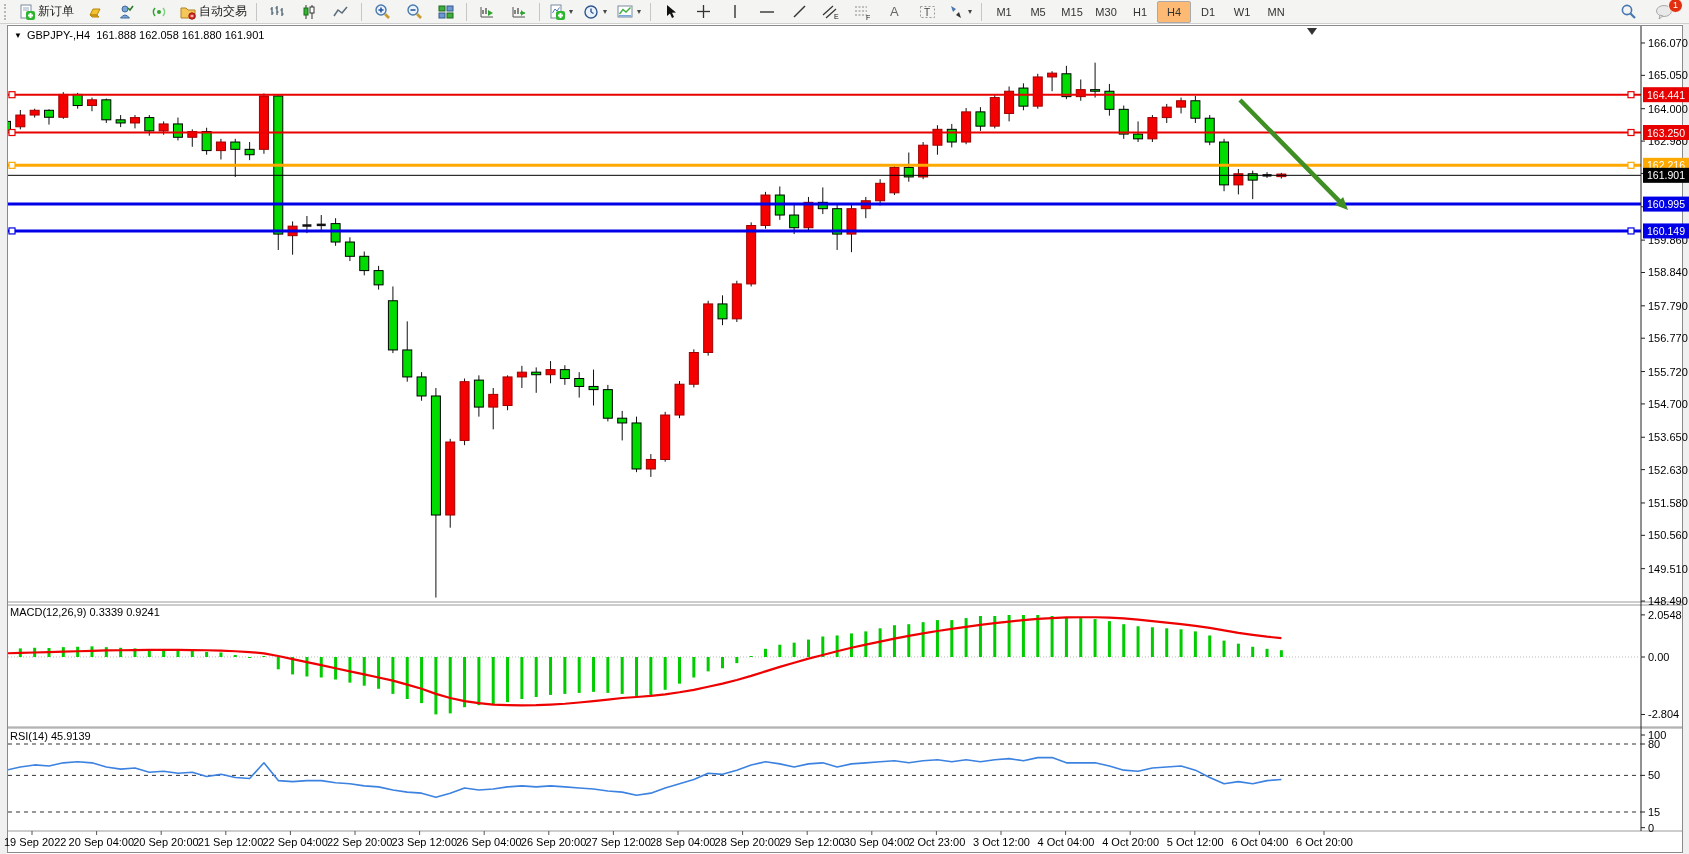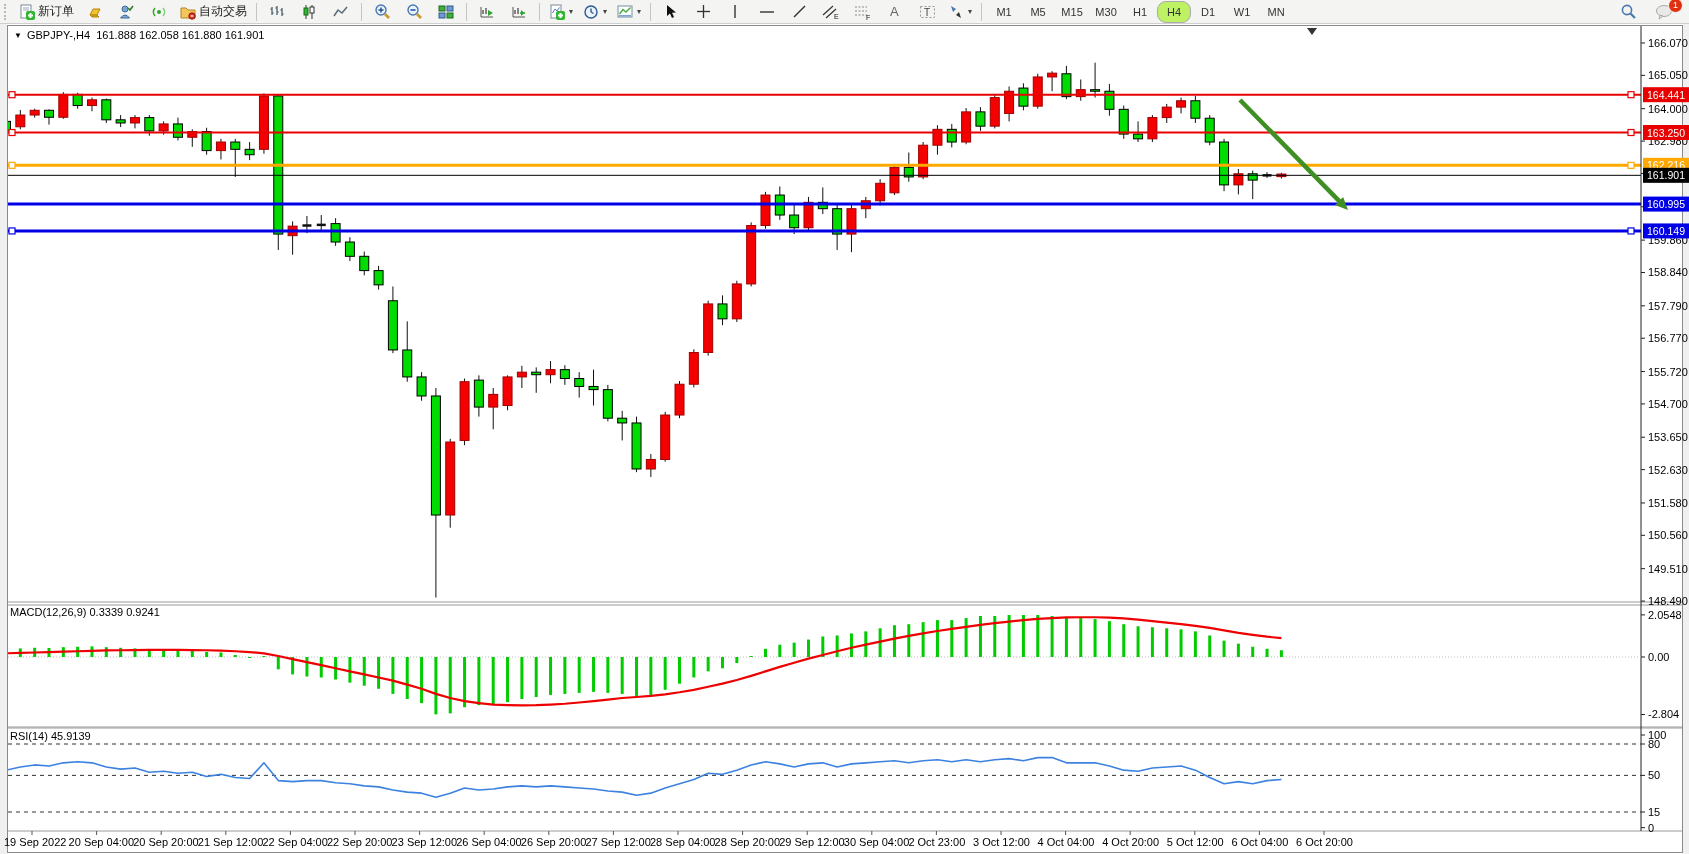--- a/index.html
+++ b/index.html
@@ -4,21 +4,21 @@
 <style>
   html,body{margin:0;padding:0;background:#f0f0f0;width:1689px;height:854px;overflow:hidden;
     font-family:"Liberation Sans",sans-serif;-webkit-font-smoothing:none;}
   
   #toolbar{position:absolute;left:0;top:0;width:1689px;height:24px;background:#f4f4f2;
     border-bottom:1px solid #cfcfcf;display:flex;align-items:center;gap:2px;padding:0 2px;box-sizing:border-box;}
   .tb-grip{width:5px;height:16px;border-left:2px dotted #b9b9b9;margin:0 2px;}
   .tb-sep{width:1px;height:18px;background:#c6c6c6;margin:0 3px;}
   .tb-btn{height:20px;min-width:22px;display:flex;align-items:center;justify-content:center;
     gap:3px;padding:0 3px;border:1px solid transparent;border-radius:2px;font-size:12px;color:#222;cursor:default;}
-  .tb-btn.pressed{background:#bef264;border-color:#a9a9a9;border-radius:9px;}
+  .tb-btn.pressed{background:#fdba74;border-color:#a9a9a9;}
   .tb-btn svg{display:block;}
   .tb-caret{font-size:8px;color:#444;margin-left:1px;}
   .tb-label{font-size:12px;}
   #tb-right{margin-left:auto;display:flex;align-items:center;gap:6px;padding-right:8px;}
   .badge{position:absolute;right:-5px;top:-4px;background:#e03010;color:#fff;border-radius:50%;
     width:13px;height:13px;font-size:9px;display:flex;align-items:center;justify-content:center;border:1px solid #fff;}
   .tf-btn{font-size:11px;color:#333;padding:0 5px;}
   
   #chartwin{position:absolute;left:0;top:24px;width:1523px;height:830px;background:#ffffff;}
   #ohlc-title{position:absolute;left:14px;top:5px;font-size:11px;color:#000;z-index:5;background:transparent;}

